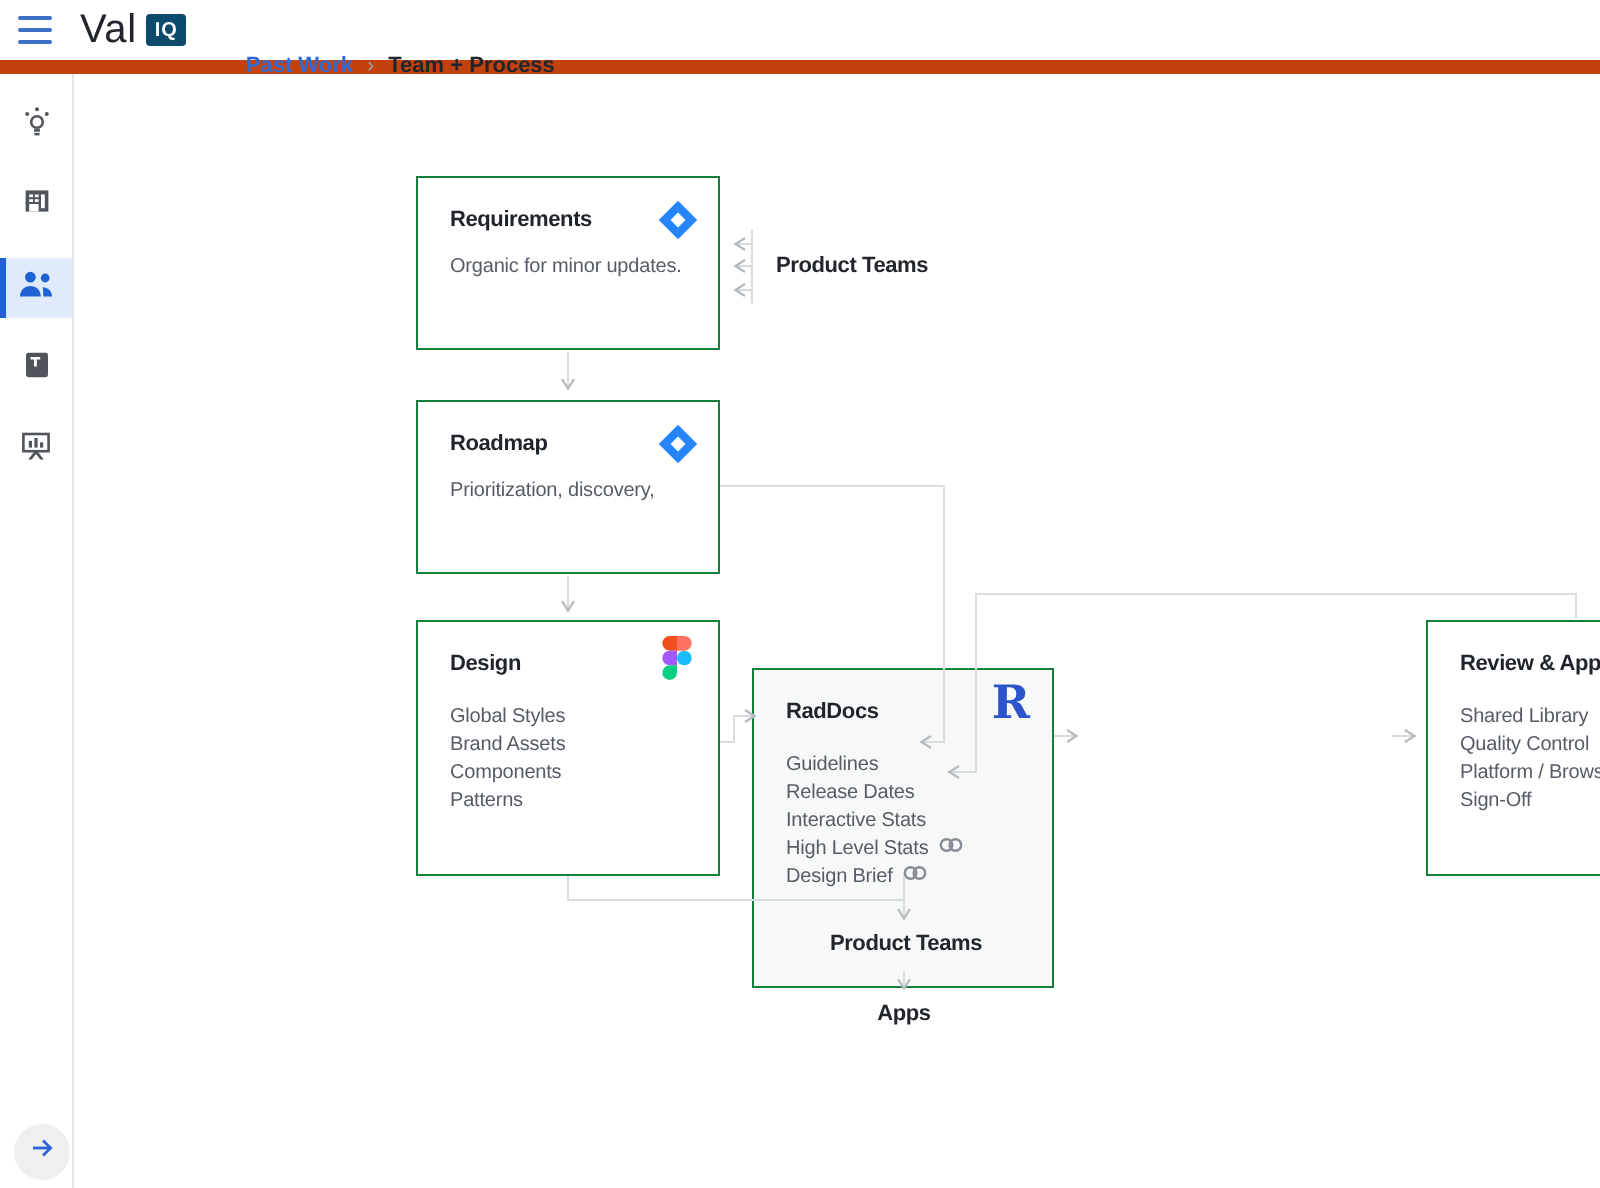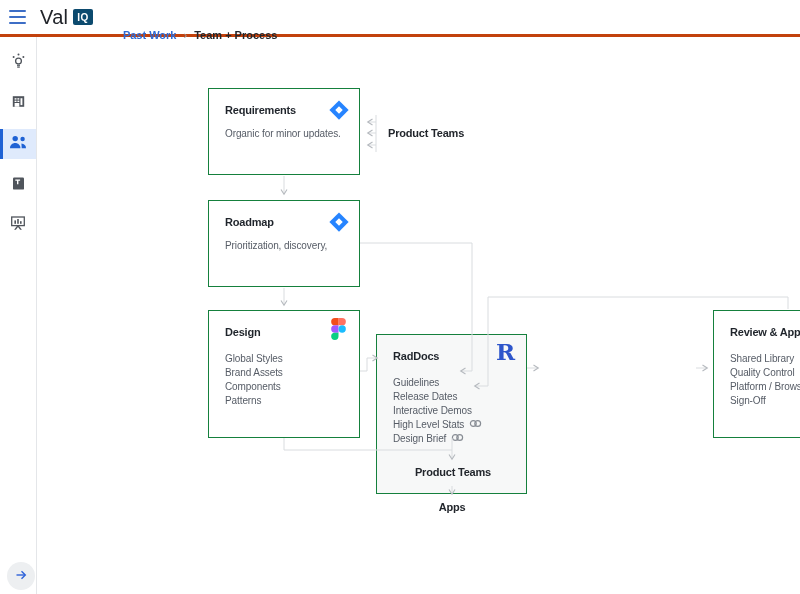--- a/index.html
+++ b/index.html
@@ -1,21 +1,21 @@
 <!DOCTYPE html>
 <html><head>
 <meta charset="utf-8">
 <style>
   * { margin:0; padding:0; box-sizing:border-box; }
   html,body { width:800px; height:594px; overflow:hidden; background:#fff;
     font-family:"Liberation Sans", sans-serif; }
 
   
   .topbar { position:absolute; left:0; top:0; width:800px; height:37px;
-    background:#fff; border-bottom:3px solid #c2410c; display:flex; align-items:center; z-index:30; }
+    background:#fff; border-bottom:7px solid #c2410c; display:flex; align-items:center; z-index:30; }
   .hamburger { width:17px; height:14px; margin-left:9px; display:flex; flex-direction:column;
     justify-content:space-between; cursor:pointer; }
   .hamburger div { height:2.4px; background:#3d6ec6; border-radius:1px; }
   .logo-text { font-size:20px; color:#21242a; margin-left:14px; letter-spacing:.3px; }
   .logo-badge { display:inline-block; margin-left:5px; background:#0c4a6e; color:#fff;
     font-weight:bold; font-size:10px; padding:3px 4px 2px; border-radius:2px; letter-spacing:.5px; }
   .crumbs { display:flex; align-items:center; margin-left:30px; gap:7px; font-size:11px;margin-top:36px; }
   .crumb-link { color:#2e6bd6; font-weight:bold; cursor:pointer; }
   .crumb-sep { color:#9aa0a8; font-size:11px; }
   .crumb-current { color:#22262c; font-weight:bold; }
@@ -226,21 +226,21 @@
     <span class="box-title">RadDocs</span>
     <span class="box-icon" style="right:11px; top:5px;"><span class="raddocs-r">R</span></span>
     <div class="box-list">
         <div class="row">
           <span>Guidelines</span>
         </div>
         <div class="row">
           <span>Release Dates</span>
         </div>
         <div class="row">
-          <span>Interactive Demos</span>
+          <span>Interactive Stats</span>
         </div>
         <div class="row">
           <span>High Level Stats</span>
           <span><svg width="13" height="9" viewBox="0 0 13 9">
               <g fill="none" stroke="#878c94" stroke-width="1.2">
                 <circle cx="4.3" cy="4.5" r="2.9"></circle>
                 <circle cx="8.7" cy="4.5" r="2.9"></circle>
               </g>
             </svg></span>
         </div>

